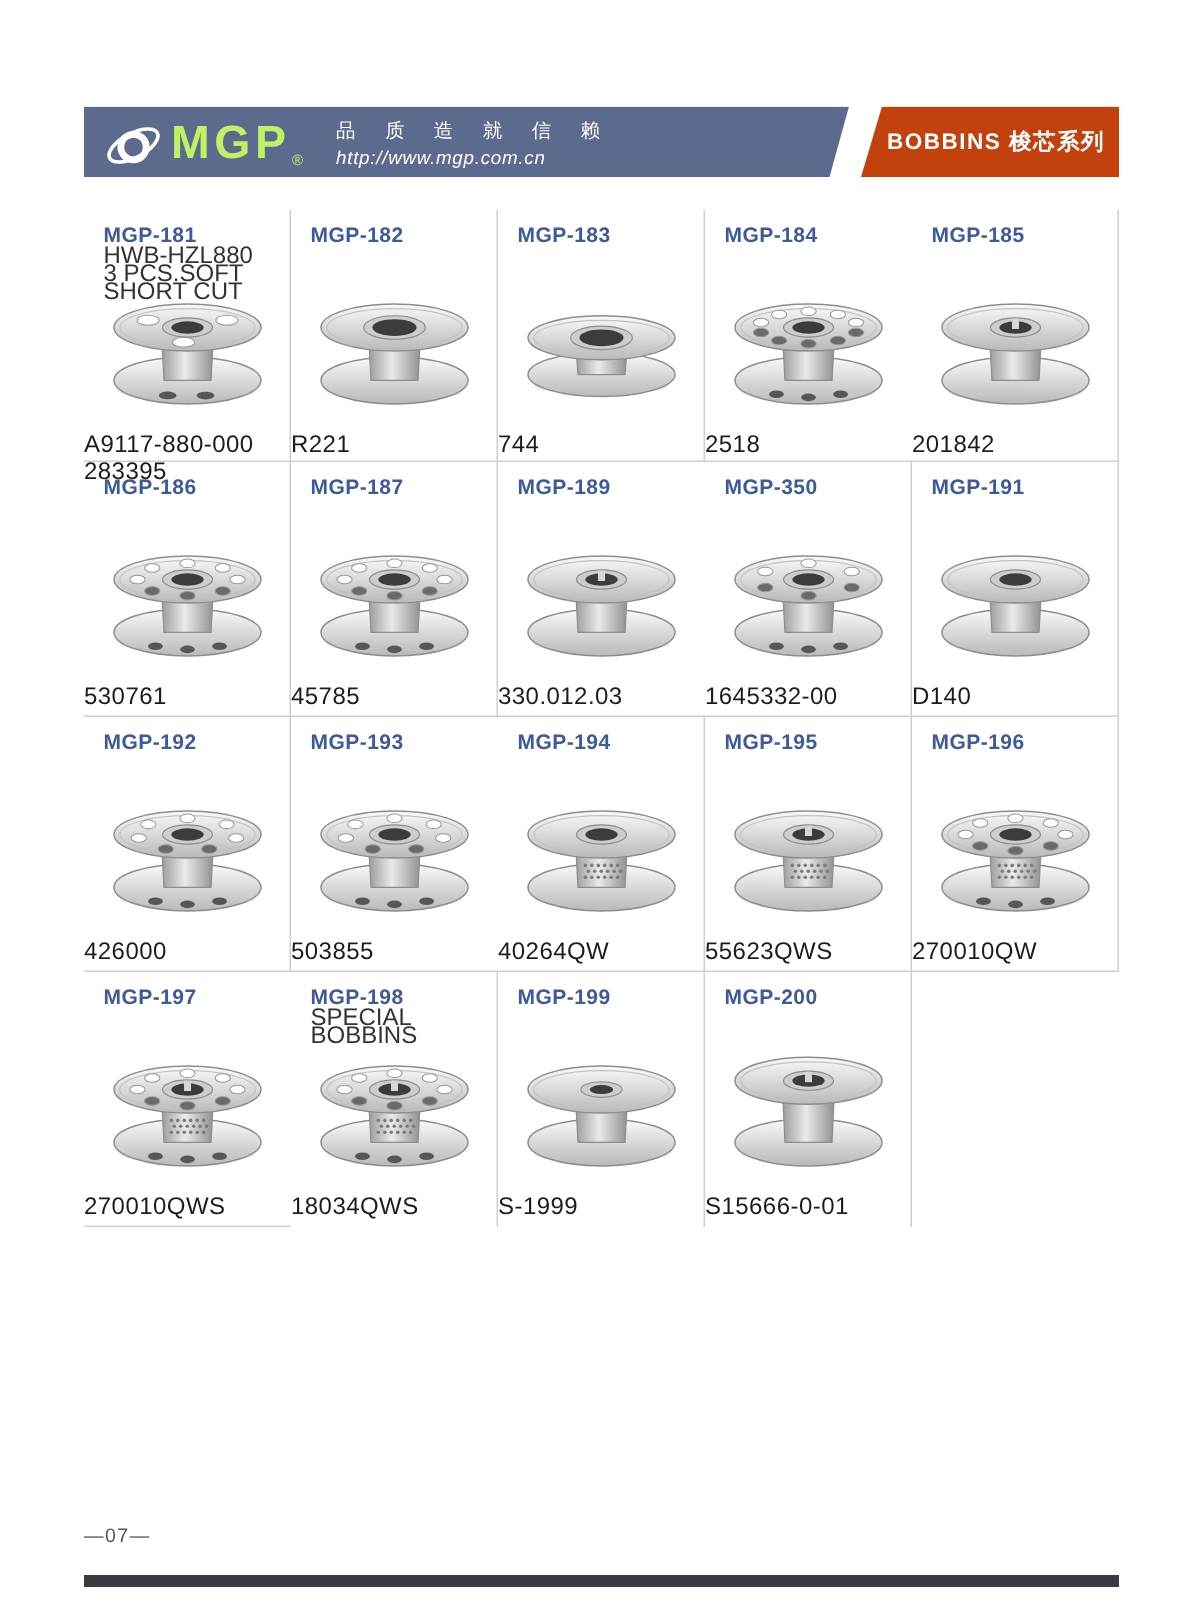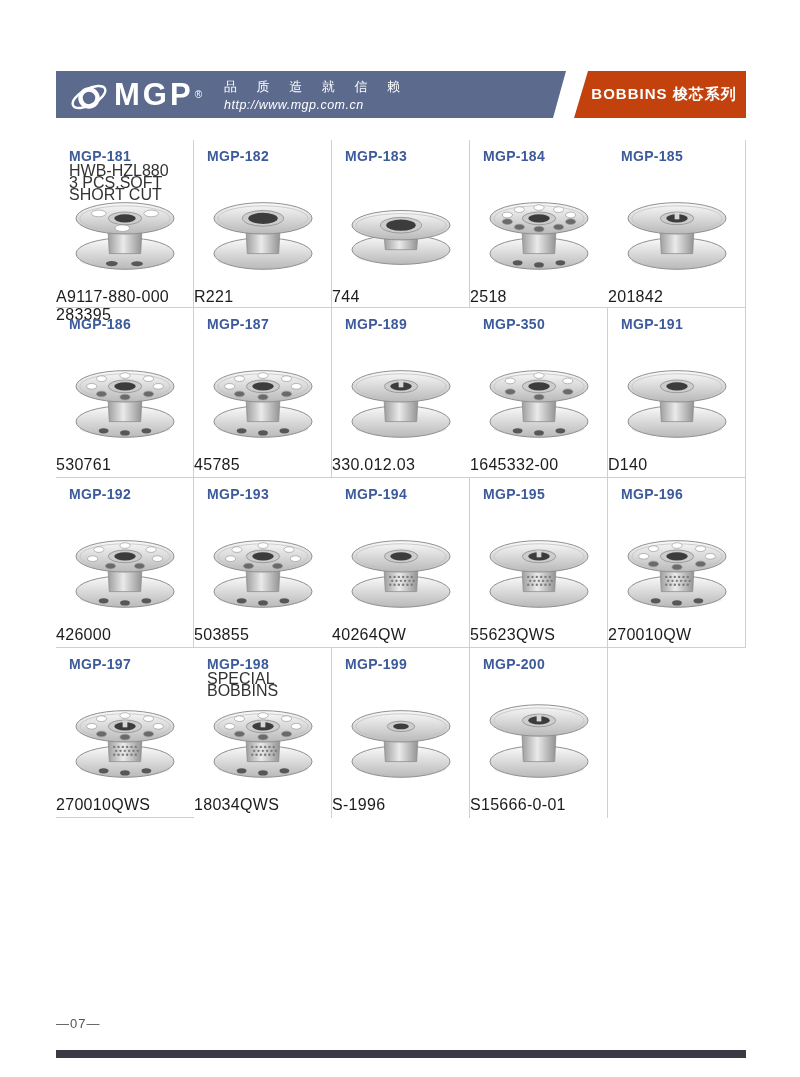--- a/index.html
+++ b/index.html
@@ -7,21 +7,21 @@
     width:800px;height:1077px;position:relative;background:#ffffff;
     font-family:"Liberation Sans",sans-serif;color:#222;overflow:hidden;
   }
   
   .header{position:absolute;left:56px;top:71px;width:690px;height:47px;}
   .header-main{
     position:absolute;left:0;top:0;width:510px;height:47px;background:#5b6a8d;
     clip-path:polygon(0 0,100% 0,calc(100% - 13px) 100%,0 100%);
     display:flex;align-items:center;
   }
-  .logo{display:flex;align-items:center;margin-left:12px;color:#ffffff;}
+  .logo{display:flex;align-items:flex-end;margin-left:12px;color:#bef264;}
   .logo-icon{margin-top:5px;margin-right:2px;}
   .logo-text{font-size:31px;font-weight:bold;letter-spacing:3px;line-height:40px;}
   .logo-reg{font-size:10px;vertical-align:top;line-height:14px;margin-left:1px;}
   .header-tagline{margin-left:22px;color:#fff;}
   .slogan{font-size:13px;letter-spacing:8px;margin-bottom:2px;}
   .url{font-size:12.5px;letter-spacing:0.5px;font-style:italic;}
   .header-dark{
     position:absolute;left:518px;top:0;width:172px;height:47px;background:#c2410c;
     clip-path:polygon(14px 0,100% 0,100% 100%,0 100%);
     display:flex;align-items:center;justify-content:center;
@@ -562,21 +562,21 @@
         <svg viewBox="0 0 120 100" width="126" height="98">
           <ellipse cx="60" cy="77" rx="46" ry="5.5" fill="rgba(0,0,0,0.07)"></ellipse>
           <ellipse cx="60" cy="69" rx="50" ry="16" fill="url(#gf)" stroke="#8d8d8d" stroke-width="1"></ellipse>
           <path d="M 42 33 L 78 33 L 76 69 L 44 69 Z" fill="url(#gc)" stroke="#8d8d8d" stroke-width="0.8"></path>
           <ellipse cx="60" cy="33" rx="50" ry="16" fill="url(#gf)" stroke="#8d8d8d" stroke-width="1"></ellipse>
           <ellipse cx="60" cy="33" rx="46" ry="12.8" fill="none" stroke="#c2c2c2" stroke-width="0.8"></ellipse>
           <ellipse cx="60" cy="33" rx="14" ry="5.3" fill="#cdcdcd" stroke="#8d8d8d" stroke-width="0.8"></ellipse>
           <ellipse cx="60" cy="33" rx="8" ry="3.0" fill="#3c3c3c"></ellipse>
         </svg>
       </div>
-      <div class="part">S-1996</div>
+      <div class="part">S-1999</div>
     </div>
     <div class="cell">
       <div class="model">MGP-200</div>
       <div class="imgwrap">
         <svg viewBox="0 0 120 100" width="126" height="98">
           <ellipse cx="60" cy="77" rx="46" ry="5.5" fill="rgba(0,0,0,0.07)"></ellipse>
           <ellipse cx="60" cy="69" rx="50" ry="16" fill="url(#gf)" stroke="#8d8d8d" stroke-width="1"></ellipse>
           <path d="M 42 27 L 78 27 L 76 69 L 44 69 Z" fill="url(#gc)" stroke="#8d8d8d" stroke-width="0.8"></path>
           <rect x="57.4" y="12" width="5.2" height="15" rx="1.2" fill="#e0e0e0" stroke="#8d8d8d" stroke-width="0.8"></rect>
           <ellipse cx="60" cy="27" rx="50" ry="16" fill="url(#gf)" stroke="#8d8d8d" stroke-width="1"></ellipse>

